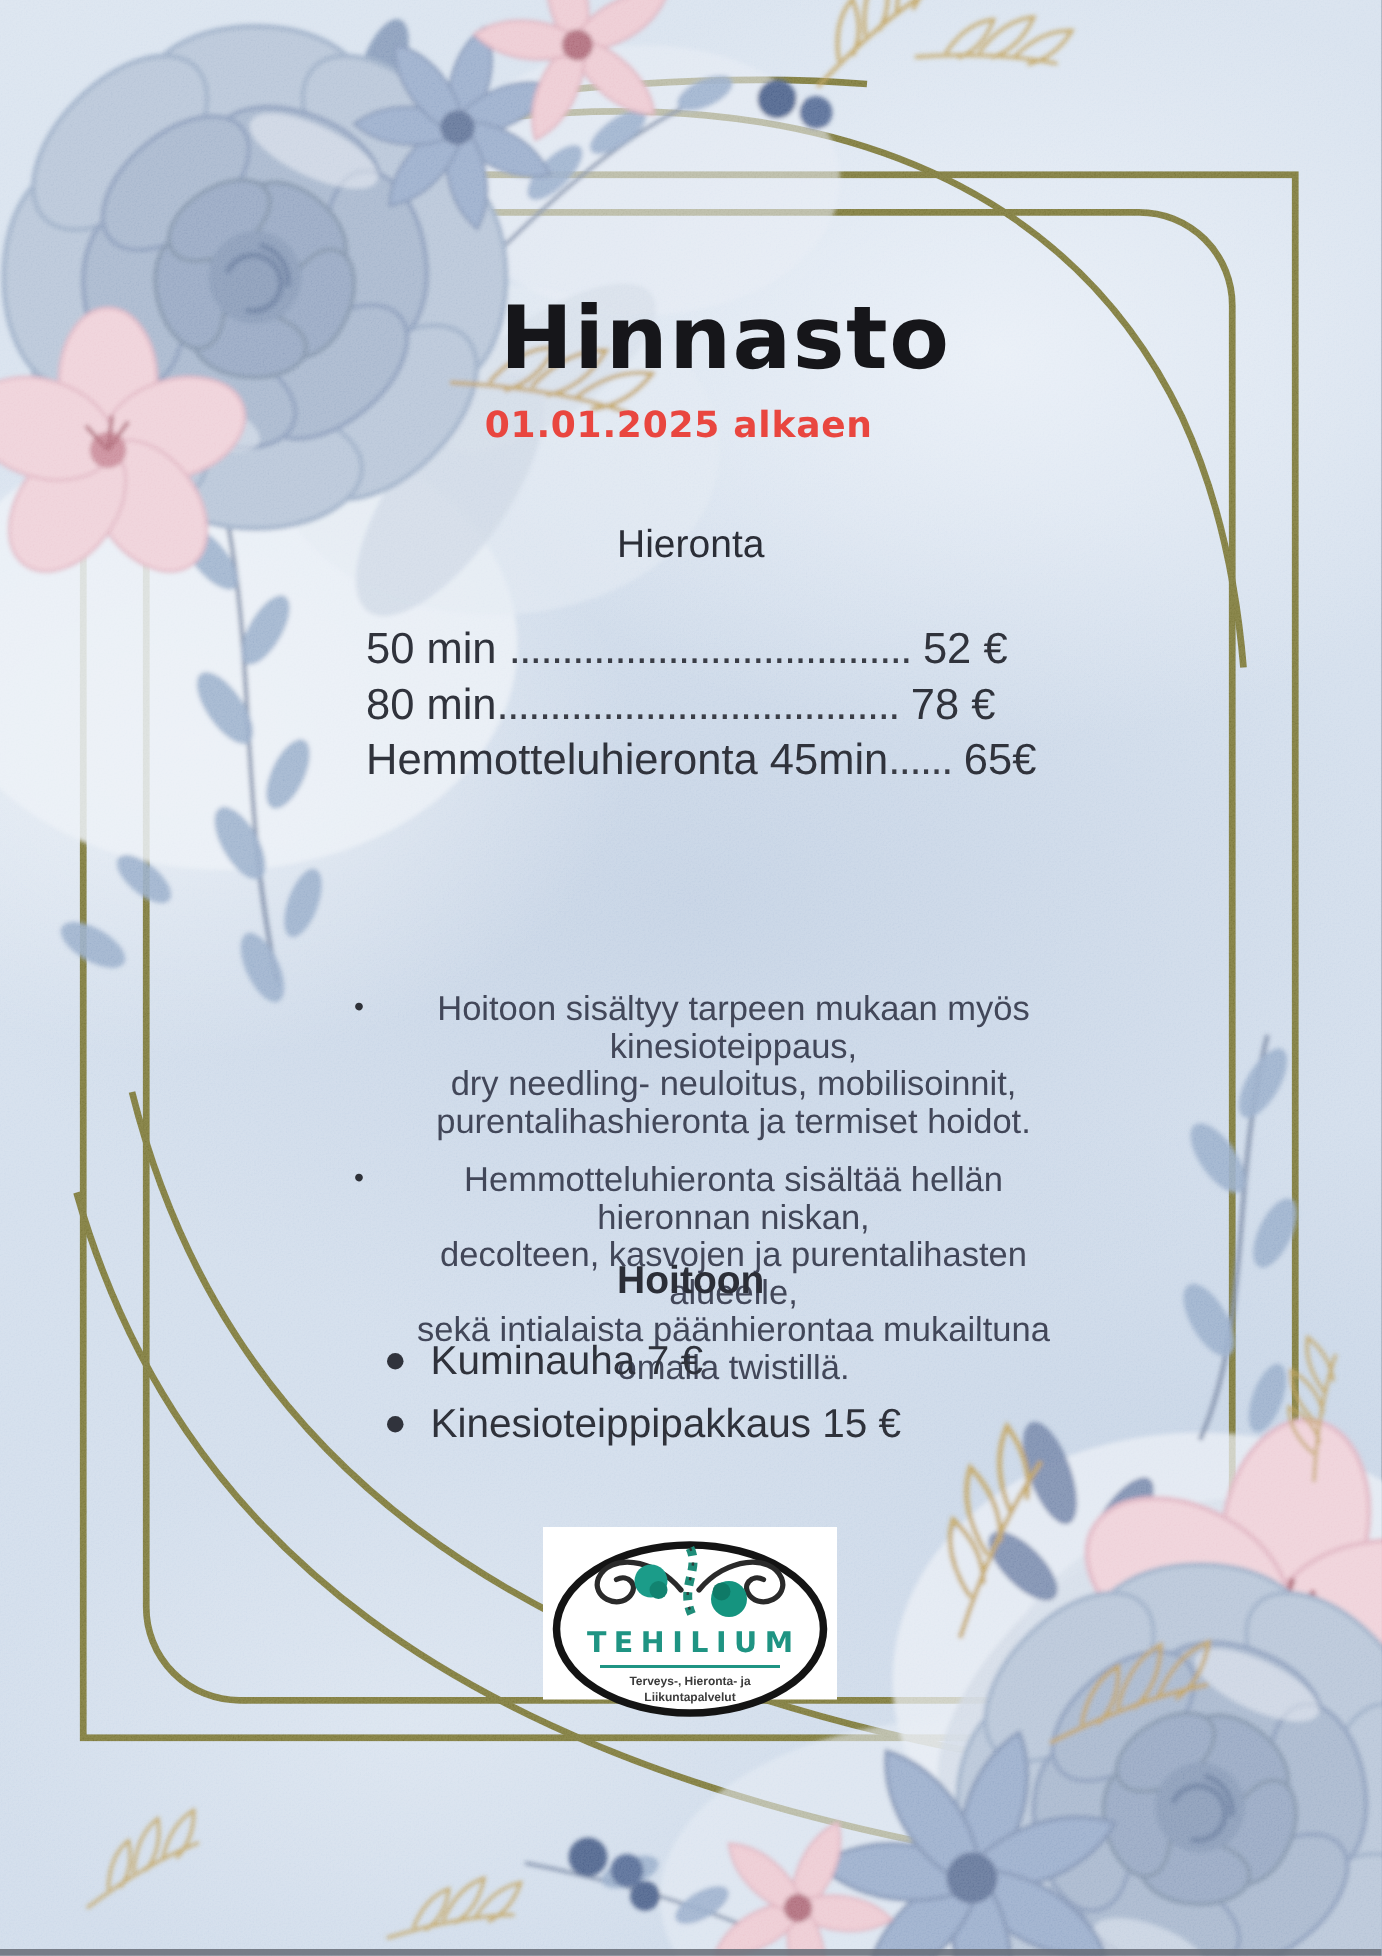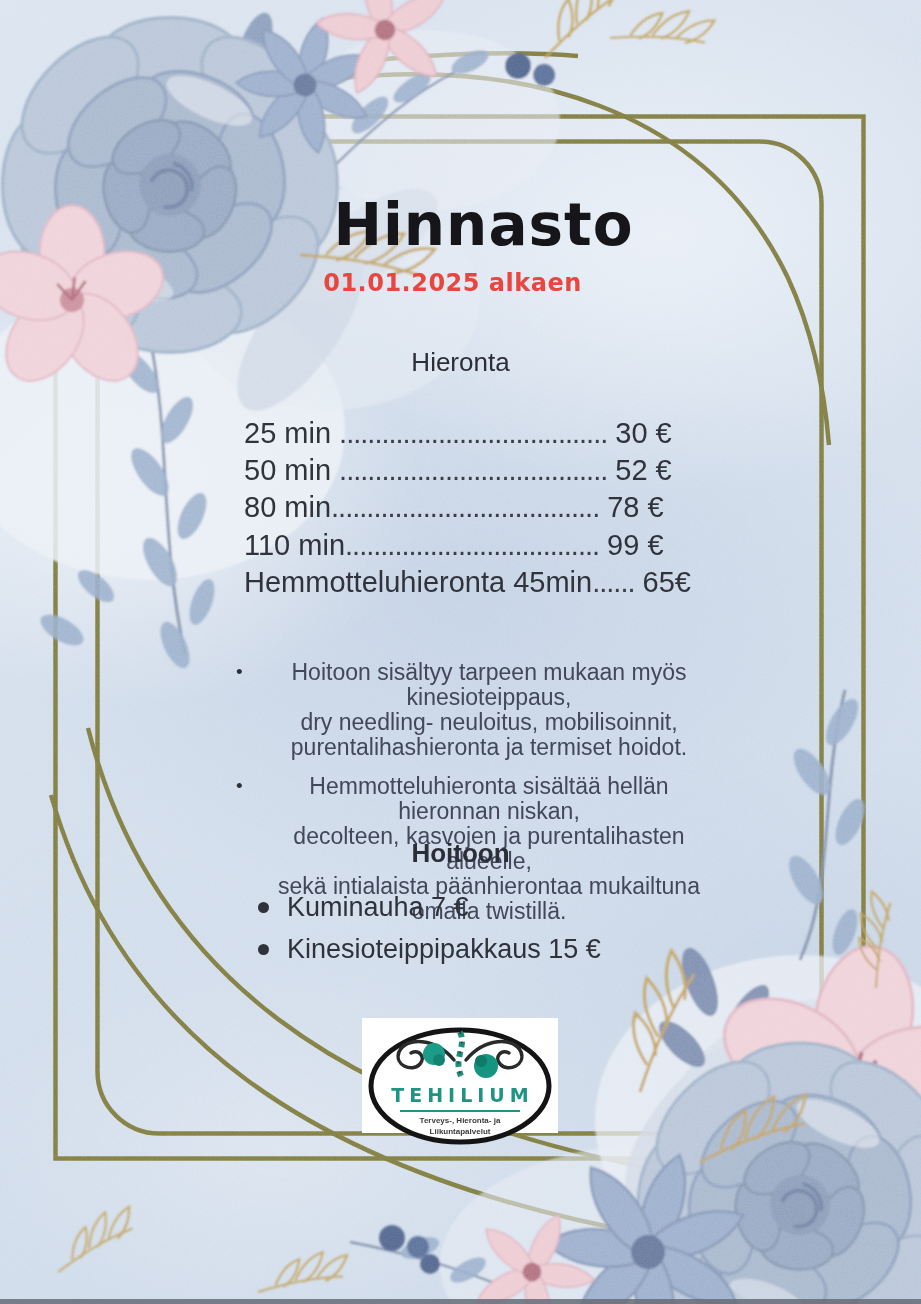--- a/index.html
+++ b/index.html
@@ -233,24 +233,22 @@
     </filter>
     <rect width="921" height="1304" filter="url(#paper)"></rect>
   </svg>
 
   <div class="title">Hinnasto</div>
   <div class="subtitle" id="subtitle" style="color: rgb(233, 70, 63);">01.01.2025 alkaen</div>
 
   <div class="sec-heading h-hieronta">Hieronta</div>
 
   <div class="pricelist">
-    <div class="price-row"><span>25 min </span><span class="dots">......................................</span><span class="price">30 €</span></div>
     <div class="price-row"><span>50 min </span><span class="dots">......................................</span><span class="price">52 €</span></div>
     <div class="price-row"><span>80 min</span><span class="dots">......................................</span><span class="price">78 €</span></div>
-    <div class="price-row"><span>110 min</span><span class="dots">....................................</span><span class="price">99 €</span></div>
     <div class="price-row"><span>Hemmotteluhieronta 45min</span><span class="dots">......</span><span class="price">65€</span></div>
   </div>
 
   <div class="notes">
     <div class="note-row">
       <span class="note-bullet">•</span>
       <span class="note-text">Hoitoon sisältyy tarpeen mukaan myös kinesioteippaus,
 dry needling- neuloitus, mobilisoinnit,
 purentalihashieronta ja termiset hoidot.</span>
     </div>

